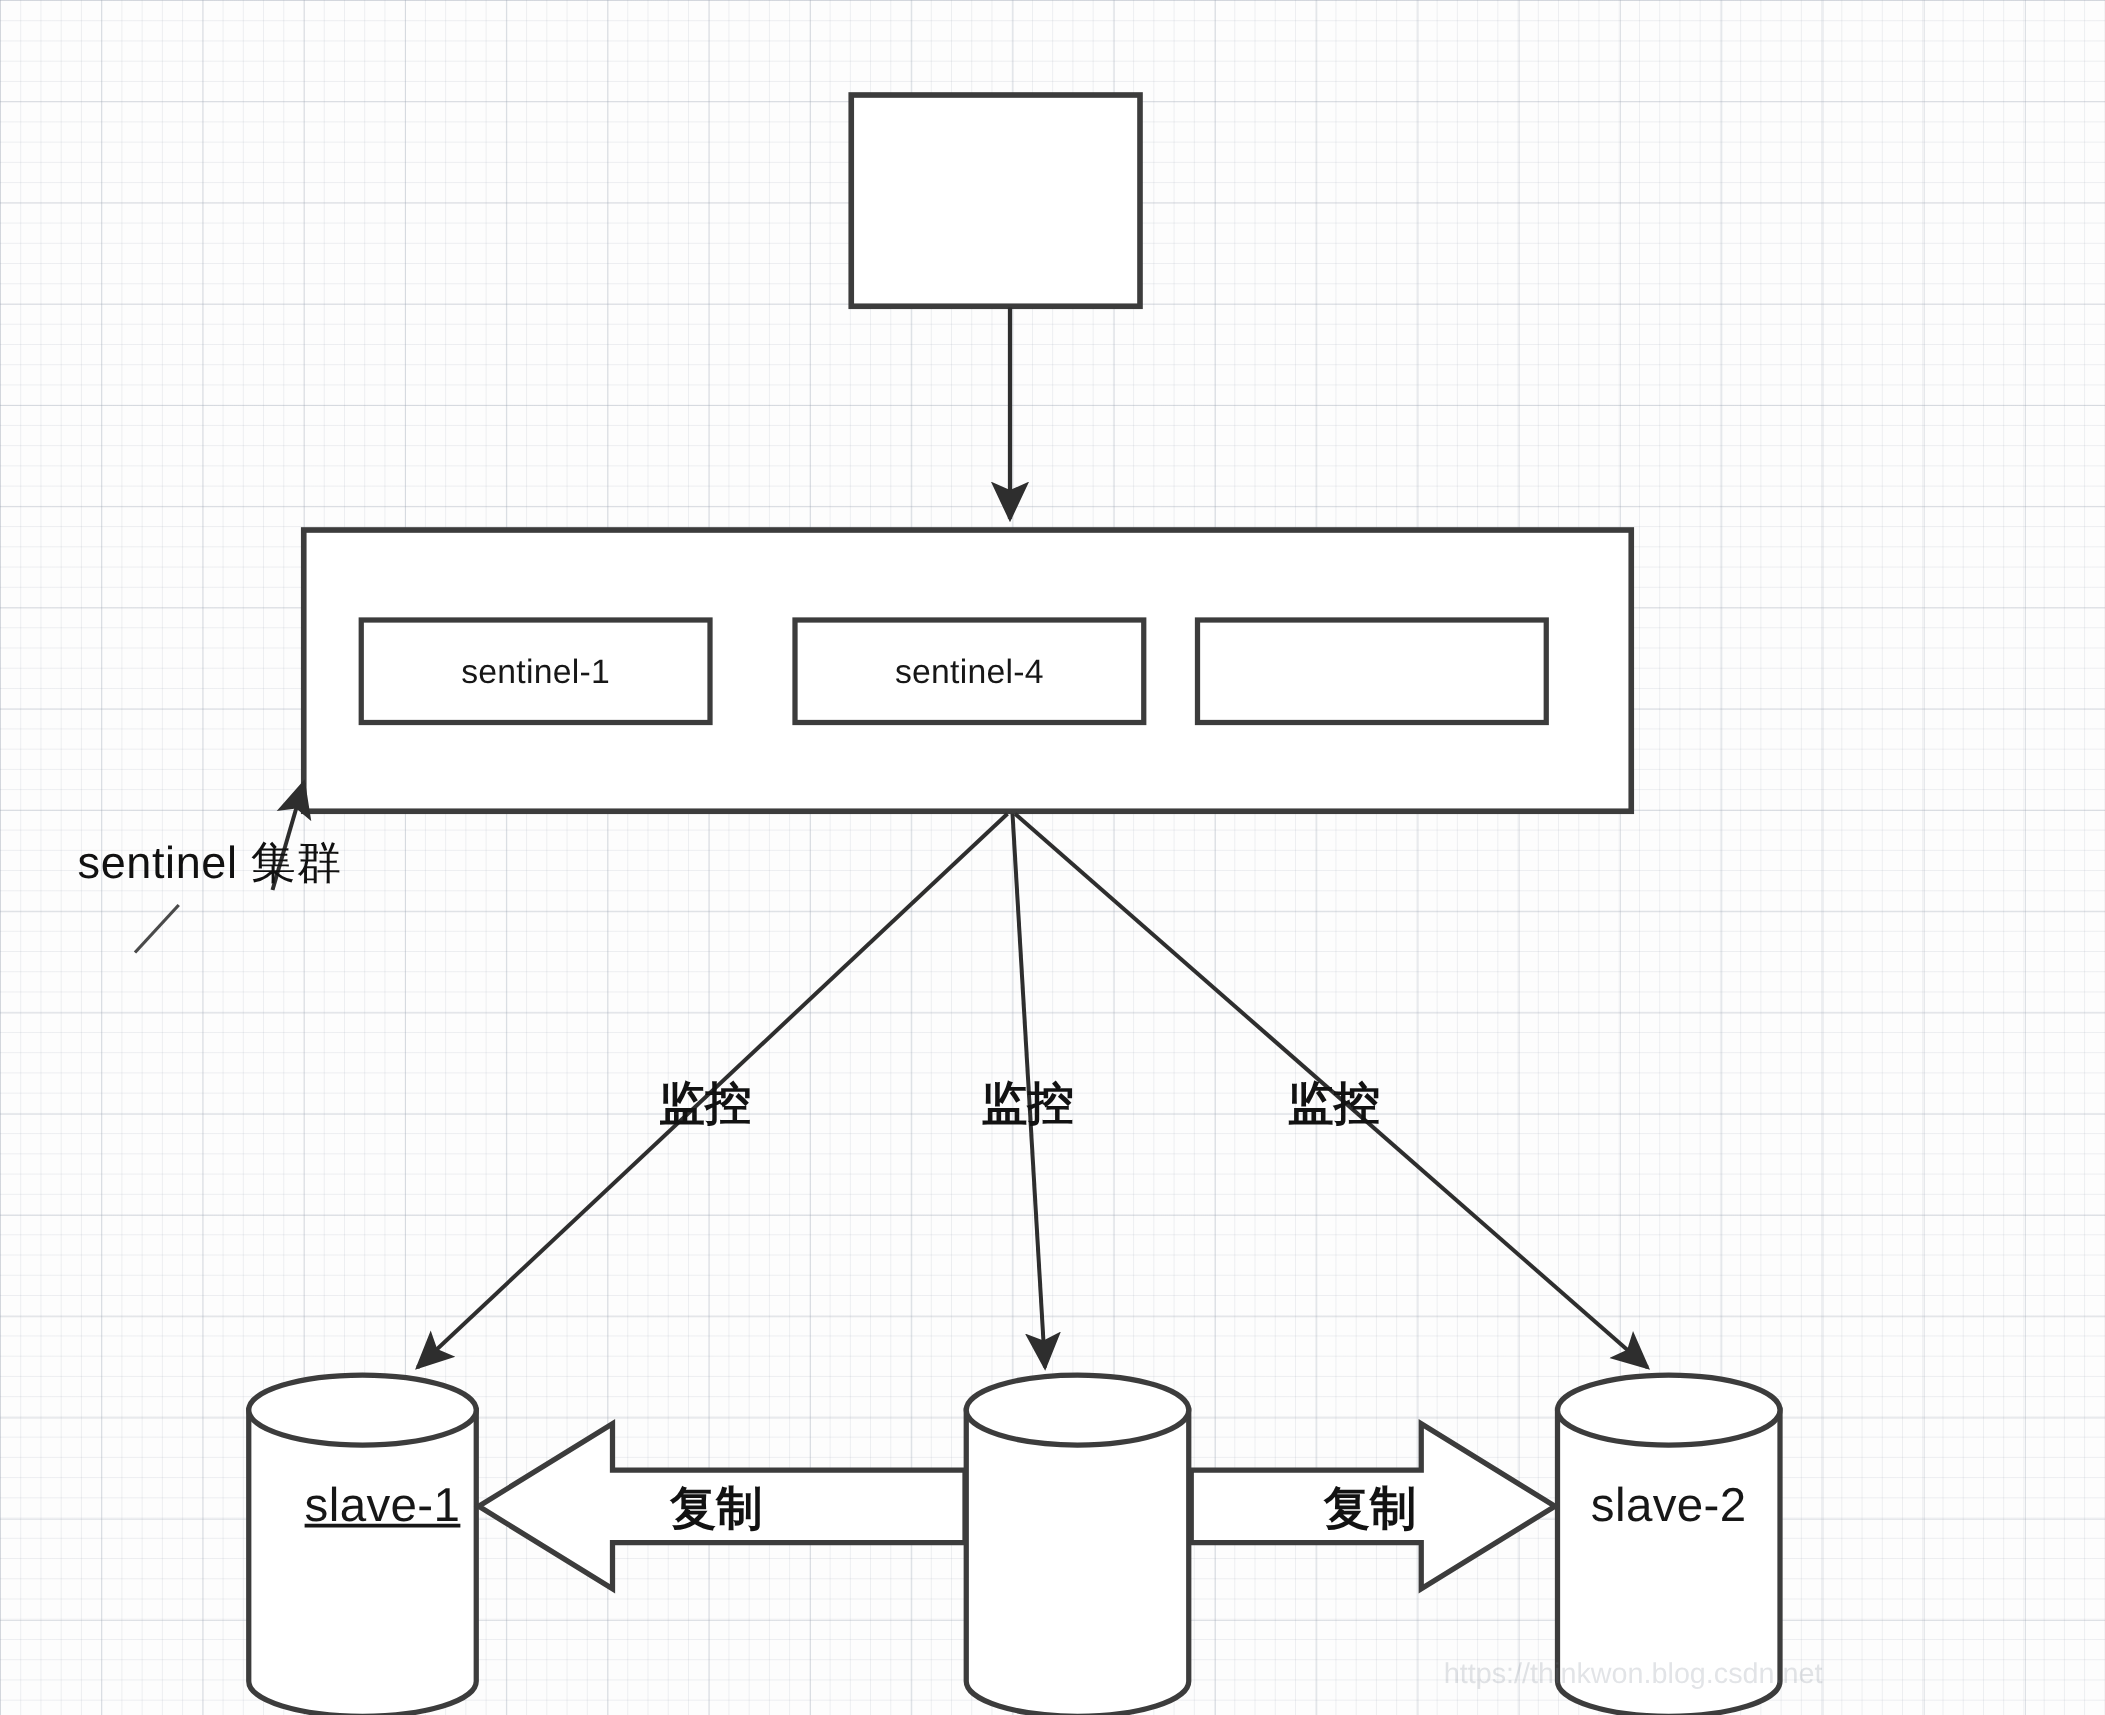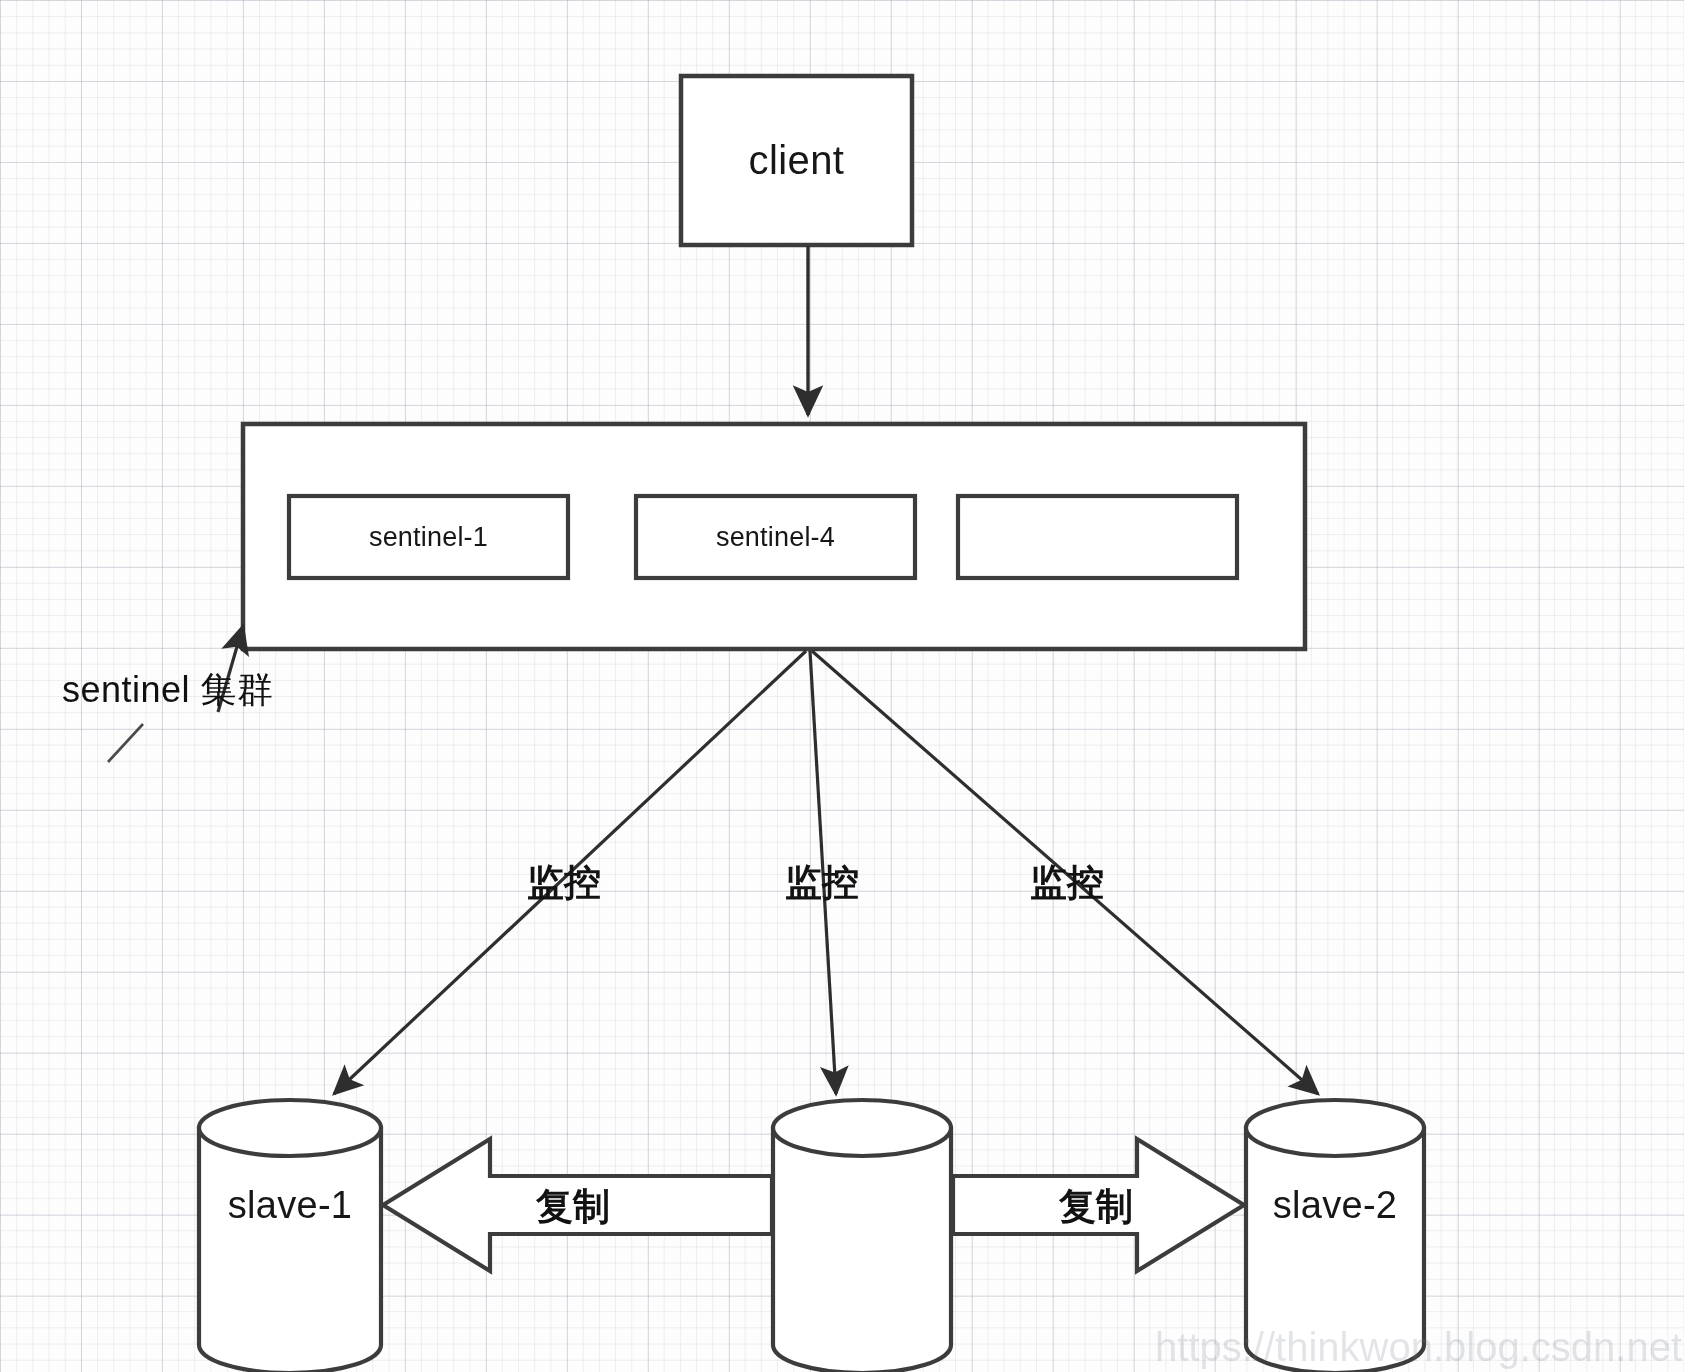--- a/index.html
+++ b/index.html
@@ -66,21 +66,21 @@
     position: absolute;
     color: #111111;
     font-size: 36px;
     white-space: nowrap;
     letter-spacing: 0.5px;
     pointer-events: none;
   }
   .watermark {
     position: absolute;
     color: rgba(110,120,135,0.20);
-    font-size: 40px;
+    font-size: 23px;
     white-space: nowrap;
     pointer-events: none;
   }
 </style>
 </head>
 <body>
 
 <div id="canvas">
 
   <svg class="diag-svg" viewBox="0 0 1684 1372">
@@ -133,32 +133,31 @@
 
     <path d="M 1244 1205
              L 1137 1139
              L 1137 1176
              L 953 1176
              L 953 1234
              L 1137 1234
              L 1137 1271 Z" fill="#ffffff" stroke="#3c3c3c" stroke-width="4.2" stroke-linejoin="miter"></path>
   </svg>
 
-  <div class="box-label client-label" style="left:681px; top:76px; width:231px; height:169px;">client</div>
 
   <div class="box-label sentinel-label" style="left:289px; top:496px; width:279px; height:82px;">sentinel-1</div>
   <div class="box-label sentinel-label" style="left:636px; top:496px; width:279px; height:82px;">sentinel-4</div>
 
   <div class="cluster-caption" style="left:62px; top:666px;">sentinel 集群</div>
 
   <div class="edge-label" style="left:527px; top:858px;">监控</div>
   <div class="edge-label" style="left:785px; top:858px;">监控</div>
   <div class="edge-label" style="left:1030px; top:858px;">监控</div>
 
-  <div class="box-label node-label" style="left:199px; top:1160px; width:182px; height:90px;">slave-1</div>
+  <div class="box-label node-label" style="left:215px; top:1160px; width:182px; height:90px;text-decoration:underline;">slave-1</div>
   <div class="box-label node-label" style="left:1246px; top:1160px; width:178px; height:90px;">slave-2</div>
 
   <div class="edge-label" style="left:536px; top:1182px;">复制</div>
   <div class="edge-label" style="left:1059px; top:1182px;">复制</div>
 
   <div class="watermark" style="left:1155px; top:1325px;">https://thinkwon.blog.csdn.net</div>
 
 </div>
 
 </body></html>

